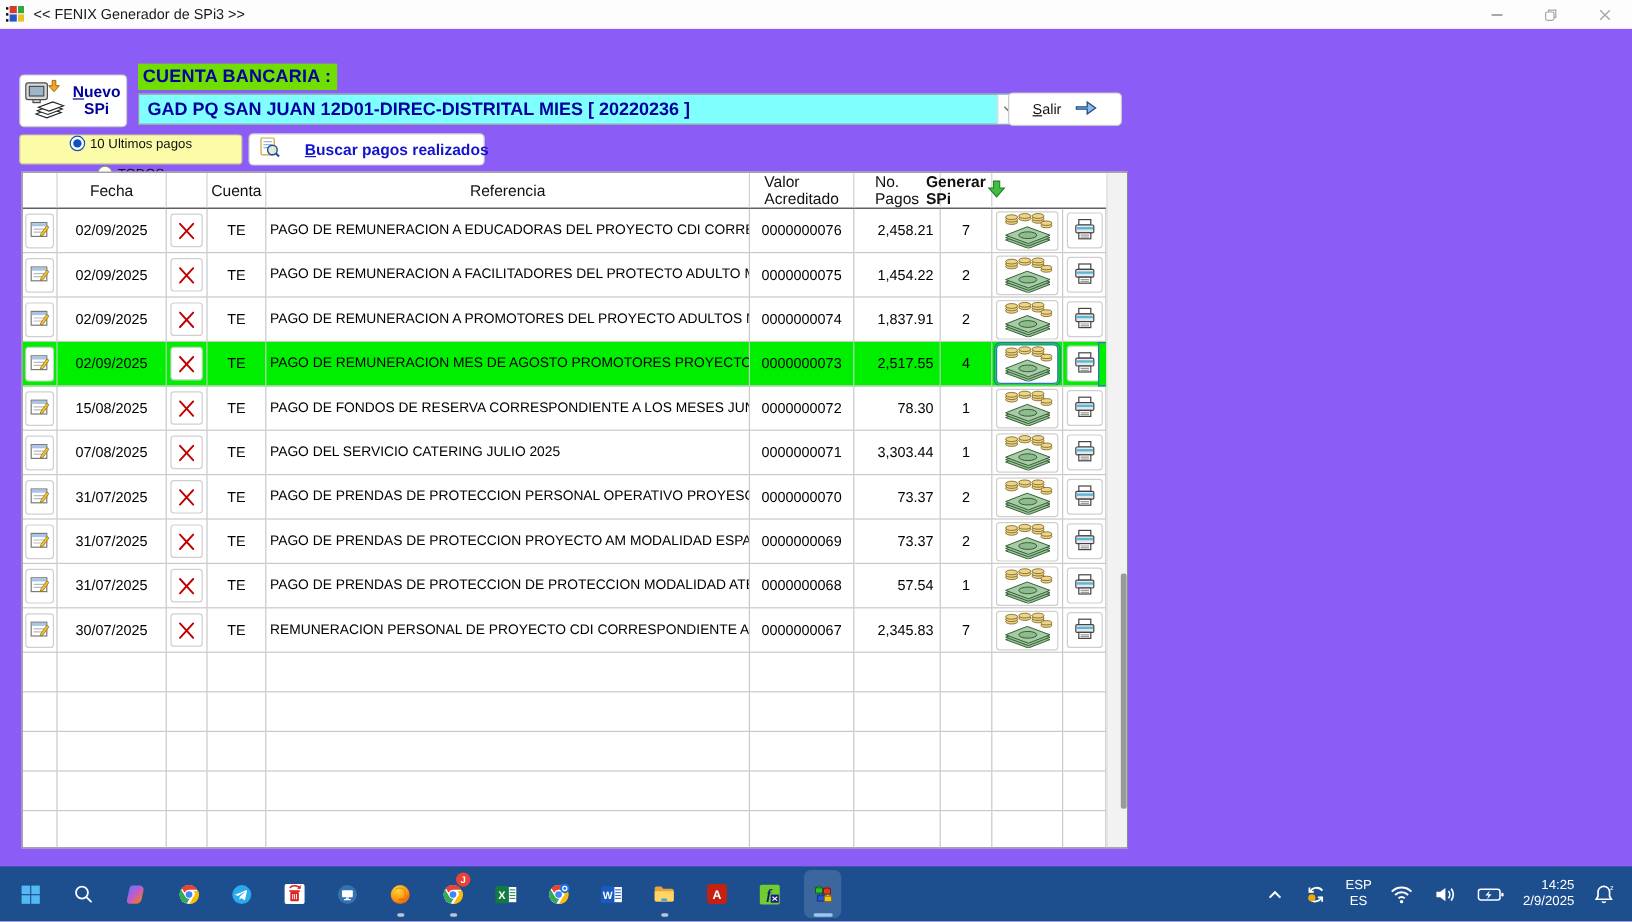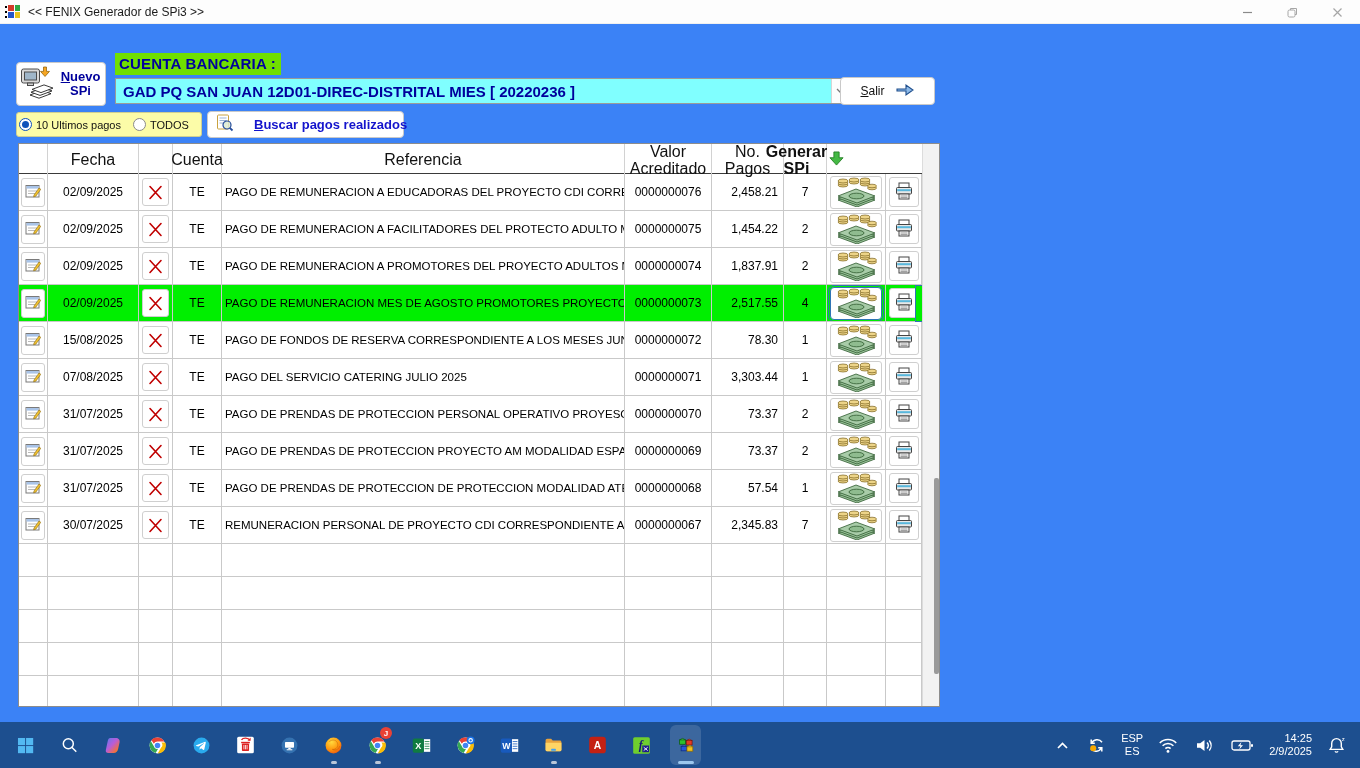--- a/index.html
+++ b/index.html
@@ -1,17 +1,17 @@
 <!DOCTYPE html>
 <html style="--sel: #00EF00; --label-bg: #70DF00; --combo-bg: #80FFFF; --navy: #00009C; --link-blue: #1414CC; --panel-yellow: #FCFCA8; --taskbar-bg: #1D4F8F;"><head>
 <meta charset="utf-8">
 <style>
   html,body{margin:0;padding:0;background:#dfe3e8;}
   *{box-sizing:border-box;}
-  .screen{position:relative;width:1360px;height:768px;background:#3b82f6;
+  .screen{position:relative;width:1360px;height:768px;background:#8b5cf6;
     font-family:"Liberation Sans",sans-serif;overflow:hidden;}
 
   
   .titlebar{position:absolute;left:0;top:0;width:1360px;height:24px;background:#fdfdfd;
     display:flex;align-items:center;border-bottom:1px solid #f0f0f0;}
   .app-icon{margin-left:5px;width:16px;height:16px;display:inline-flex;}
   .title-text{margin-left:7px;font-size:12px;color:#1a1a1a;}
   .wincontrols{position:absolute;right:0;top:0;height:24px;display:flex;}
   .winbtn{width:45px;height:24px;border:none;background:transparent;display:flex;
     align-items:center;justify-content:center;cursor:pointer;}
@@ -35,39 +35,39 @@
   .combo-text{flex:1;padding:0 7px;font-size:15px;font-weight:bold;color:var(--navy);
     white-space:nowrap;overflow:hidden;}
   .combo-arrow{width:19px;height:24px;background:#fdfdfd;border-left:1px solid #d5d5d5;
     display:flex;align-items:center;justify-content:center;}
   .salir{position:absolute;left:840px;top:77px;width:95px;height:28px;display:flex;
     align-items:center;justify-content:center;gap:10px;font-size:12px;color:#111;}
 
   
   .filter-panel{position:absolute;left:16px;top:112px;width:186px;height:25px;
     background:var(--panel-yellow);border:1px solid #cfcf92;border-radius:3px;
-    display:flex;align-items:center;padding:0 2px;gap:12px;}
+    display:flex;align-items:center;padding:0 2px;gap:12px;flex-direction:column;}
   .radio{display:flex;align-items:center;gap:4px;font-size:11px;color:#111;cursor:pointer;}
   .rb{width:13px;height:13px;border-radius:50%;background:#fff;border:1px solid #8a8a8a;
     display:inline-flex;align-items:center;justify-content:center;}
   .radio.checked .rb{border-color:#0f52ba;}
   .rb-dot{width:7px;height:7px;border-radius:50%;background:#0f52ba;display:none;}
   .radio.checked .rb-dot{display:block;}
   .buscar{position:absolute;left:207px;top:111px;width:197px;height:27px;display:flex;
     align-items:center;gap:20px;padding:0 8px;}
   .buscar-text{font-size:13px;font-weight:bold;color:var(--link-blue);white-space:nowrap;}
 
   
   .tablewrap{position:absolute;left:18px;top:143px;width:922px;height:564px;
     border:1px solid #8c8c8c;display:flex;overflow:hidden;background:#fff;}
   .grid{width:903px;}
   .trow,.thead{display:grid;grid-template-columns:29px 91px 34px 49px 403px 87px 72px 43px 59px 36px;}
   .thead{height:30px;border-bottom:1.5px solid #3a3a3a;}
-  .thead .hc{display:flex;align-items:center;justify-content:center;font-size:16px;color:#111;
-    border-right:1px solid #d2d2d2;line-height:1.05;text-align:center;}
+  .thead .hc{display:flex;align-items:center;justify-content:center;font-size:13px;color:#111;
+    border-right:1px solid #d2d2d2;line-height:1.05;}
   .hc.generar{font-weight:bold;gap:2px;}
   .trow{height:37px;position:relative;}
   .trow.emptyrow{height:33px;}
   .c{border-right:1px solid #c9c9c9;border-bottom:1px solid #c9c9c9;display:flex;
     align-items:center;justify-content:center;font-size:12px;color:#000;overflow:hidden;}
   .c.detalle{justify-content:flex-start;font-size:11.5px;padding-left:3px;white-space:nowrap;}
   .c.valor{justify-content:flex-end;padding-right:5px;}
   .cellbtn{background:#fff;border:1px solid #cfcfcf;border-radius:3px;cursor:pointer;
     display:flex;align-items:center;justify-content:center;padding:0;}
   .b-edit{width:24px;height:29px;}

